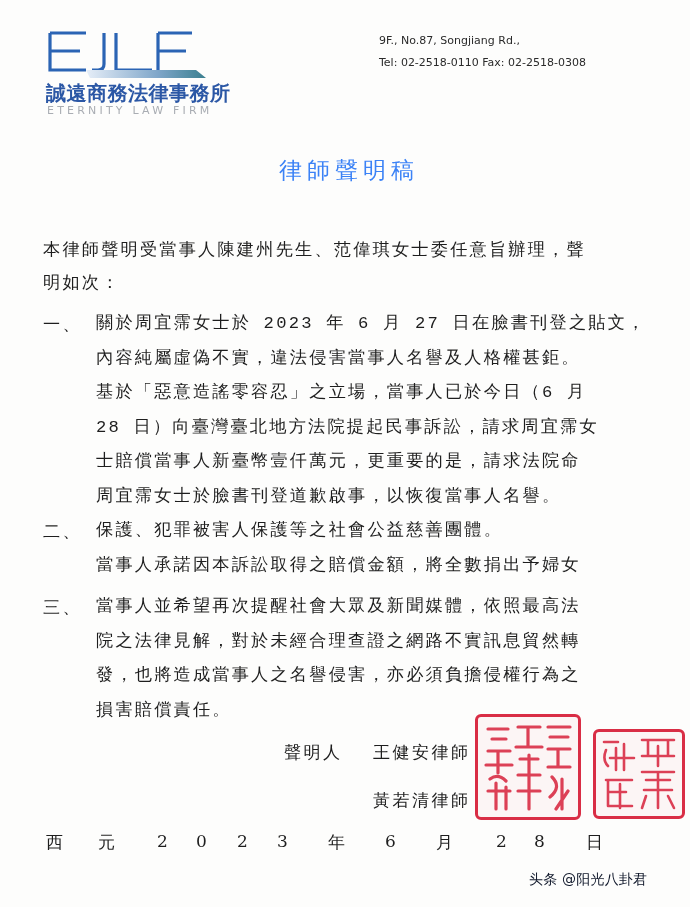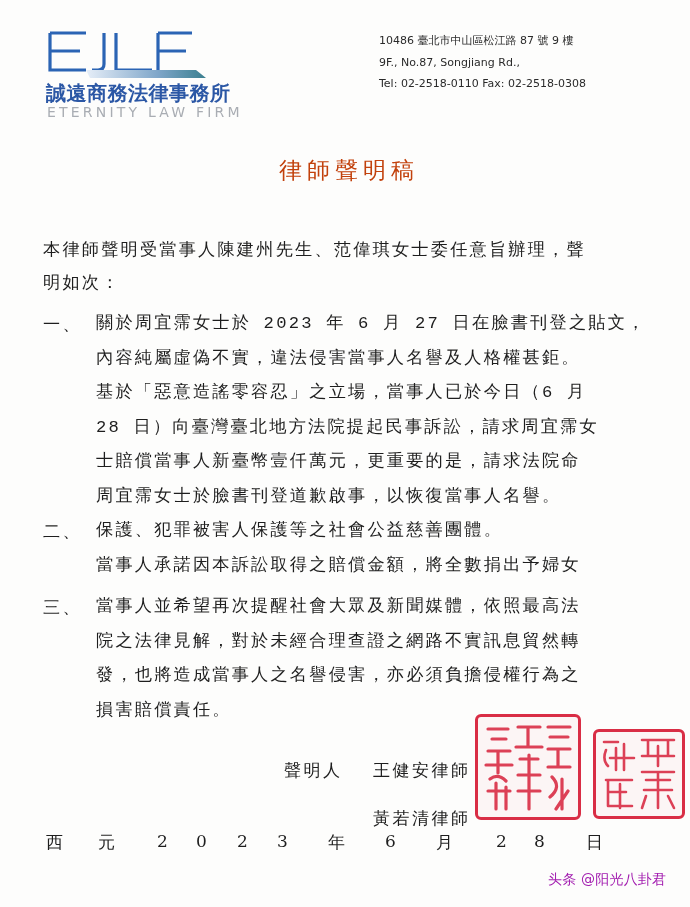--- a/index.html
+++ b/index.html
@@ -39,21 +39,21 @@
       font-weight: bold;
       color: #2b57a5;
       letter-spacing: 0.5px;
       white-space: nowrap;
     }
     .firm-name-en {
       position: absolute;
       left: 47px;
       top: 104px;
       font-family: "DejaVu Sans", sans-serif;
-      font-size: 14px;
+      font-size: 11px;
       color: #a9adb3;
       letter-spacing: 3.2px;
       white-space: nowrap;
     }
     .address {
       position: absolute;
       left: 379px;
       top: 30px;
       font-family: "DejaVu Sans", "Liberation Sans", sans-serif;
       font-size: 11px;
@@ -63,21 +63,21 @@
     .address div { white-space: nowrap; }
 
     
     .doc-title {
       position: absolute;
       left: 0; right: 0;
       top: 155px;
       text-align: center;
       font-size: 23px;
       letter-spacing: 5px;
-      color: #c2410c;
+      color: #3b82f6;
       padding-left: 8px;
     }
 
     
     .intro {
       position: absolute;
       left: 43px;
       top: 233px;
       width: 590px;
       font-size: 17.2px;
@@ -110,21 +110,20 @@
     .item-1 { top: 307px; }
     .item-2 { top: 514px; }
     .item-3 { top: 590px; }
 
     
     .sig {
       position: absolute;
       font-size: 17px;
       letter-spacing: 2.5px;
       white-space: nowrap;
-      margin-top: 18px;
     }
     .sig-label { left: 284px; top: 741px; }
     .sig-name-1 { left: 373px; top: 741px; }
     .sig-name-2 { left: 373px; top: 789px; }
 
     .seal {
       position: absolute;
       border: 3px solid #d92d45;
       border-radius: 6px;
       background: rgba(230, 60, 80, 0.04);
@@ -144,25 +143,25 @@
     }
     .date-row span {
       position: absolute;
       top: 0;
       white-space: nowrap;
     }
 
     
     .watermark {
       position: absolute;
-      left: 548px;
+      left: 529px;
       top: 871px;
       font-family: "DejaVu Sans", sans-serif;
       font-size: 14px;
-      color: #a21caf;
+      color: #0f172a;
       white-space: nowrap;
       letter-spacing: 0.2px;
     }
   </style>
 </head>
 <body>
 
 <div class="page">
 
   <div class="logo">
@@ -182,21 +181,20 @@
 
       <path d="M112 5 H146 M112 5 V42 M112 23 H140" fill="none" stroke="#2b64b4" stroke-width="3.2"></path>
 
       <path d="M40 42 L112 42 L150 42 L160 50 L44 50 Z" fill="url(#lg)"></path>
     </svg>
   </div>
   <div class="firm-name-zh">誠遠商務法律事務所</div>
   <div class="firm-name-en">ETERNITY LAW FIRM</div>
 
   <div class="address">
-    <div>10486 臺北市中山區松江路 87 號 9 樓</div>
     <div>9F., No.87, Songjiang Rd.,</div>
     <div>Tel: 02-2518-0110    Fax: 02-2518-0308</div>
   </div>
 
   <div class="doc-title">律師聲明稿</div>
 
   <div class="intro">
     <div>本律師聲明受當事人陳建州先生、范偉琪女士委任意旨辦理，聲</div>
     <div>明如次：</div>
   </div>

